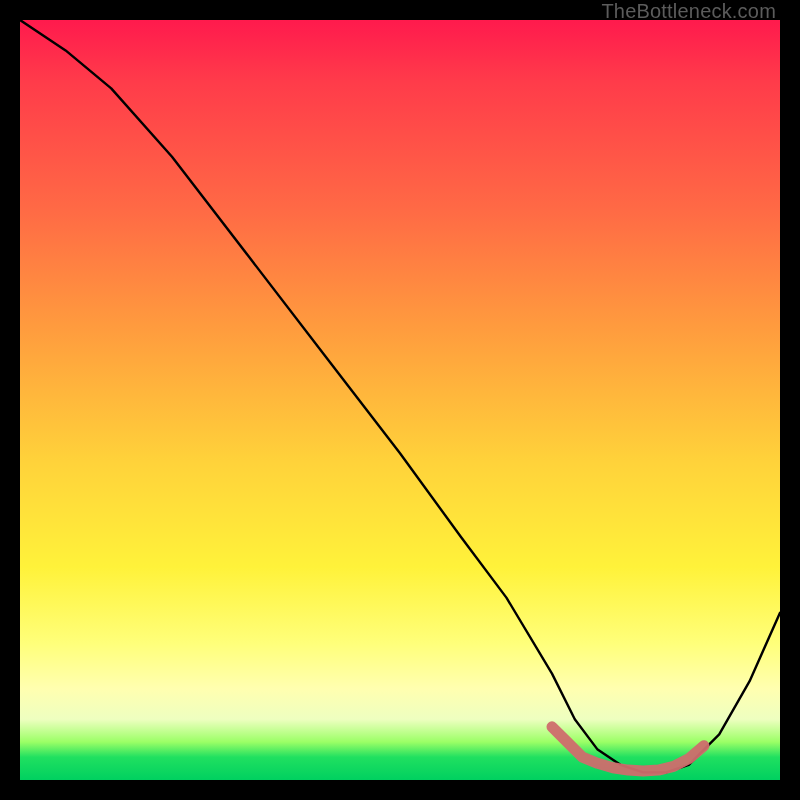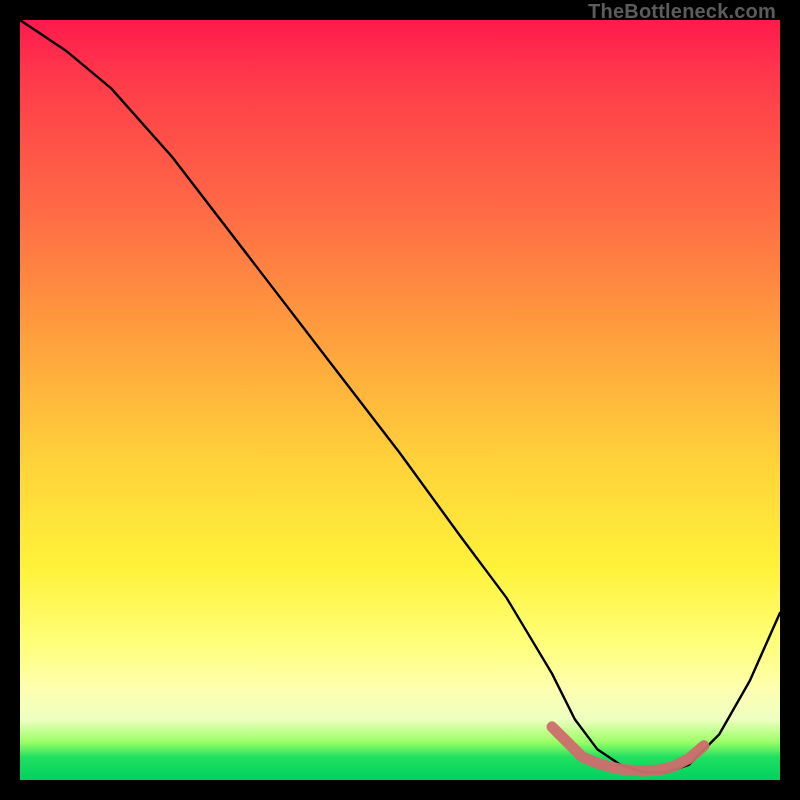--- a/index.html
+++ b/index.html
@@ -40,21 +40,21 @@
       #20e060 97%,
       #00d060 100%
     );
   }
   .watermark {
     position: absolute;
     top: 0px;
     right: 24px;
     color: #5c5c5c;
     font-size: 20px;
-    font-weight: 700;
+    font-weight: 400;
     letter-spacing: 0.2px;
     z-index: 5;
   }
   svg.curve {
     position: absolute;
     left: 0;
     top: 0;
     width: 760px;
     height: 760px;
   }

